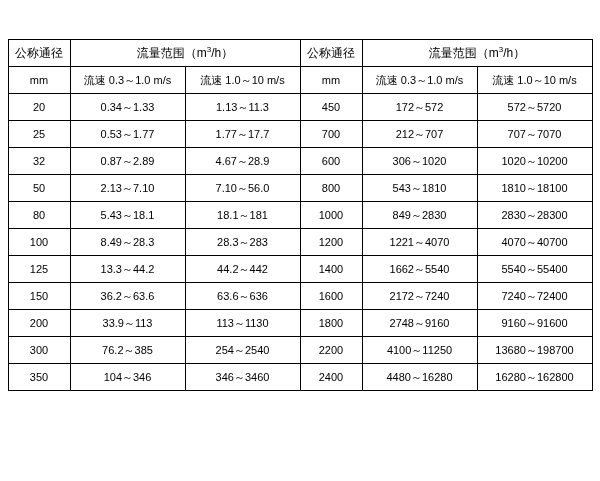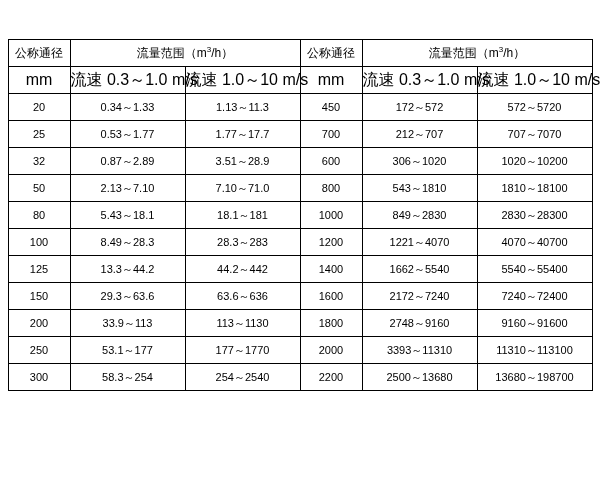--- a/index.html
+++ b/index.html
@@ -37,21 +37,21 @@
     height: 26px;
     font-weight: normal;
     white-space: nowrap;
   }
   .hdr-main td {
     height: 30px;
     font-size: 12px;
   }
   .hdr-sub td {
     height: 26px;
-    font-size: 16px;
+    font-size: 11px;
   }
   .unit {
     font-size: 11px;
   }
   .sup {
     font-size: 8px;
     vertical-align: super;
   }
   
   col.dn { width: 62px; }
@@ -109,29 +109,29 @@
         <td class="num">25</td>
         <td class="num">0.53～1.77</td>
         <td class="num">1.77～17.7</td>
         <td class="num">700</td>
         <td class="num">212～707</td>
         <td class="num">707～7070</td>
       </tr>
       <tr>
         <td class="num">32</td>
         <td class="num">0.87～2.89</td>
-        <td class="num">3.51～28.9</td>
+        <td class="num">4.67～28.9</td>
         <td class="num">600</td>
         <td class="num">306～1020</td>
         <td class="num">1020～10200</td>
       </tr>
       <tr>
         <td class="num">50</td>
         <td class="num">2.13～7.10</td>
-        <td class="num">7.10～71.0</td>
+        <td class="num">7.10～56.0</td>
         <td class="num">800</td>
         <td class="num">543～1810</td>
         <td class="num">1810～18100</td>
       </tr>
       <tr>
         <td class="num">80</td>
         <td class="num">5.43～18.1</td>
         <td class="num">18.1～181</td>
         <td class="num">1000</td>
         <td class="num">849～2830</td>
@@ -148,45 +148,45 @@
       <tr class="thickline">
         <td class="num">125</td>
         <td class="num">13.3～44.2</td>
         <td class="num">44.2～442</td>
         <td class="num">1400</td>
         <td class="num">1662～5540</td>
         <td class="num">5540～55400</td>
       </tr>
       <tr>
         <td class="num">150</td>
-        <td class="num">29.3～63.6</td>
+        <td class="num">36.2～63.6</td>
         <td class="num">63.6～636</td>
         <td class="num">1600</td>
         <td class="num">2172～7240</td>
         <td class="num">7240～72400</td>
       </tr>
       <tr>
         <td class="num">200</td>
         <td class="num">33.9～113</td>
         <td class="num">113～1130</td>
         <td class="num">1800</td>
         <td class="num">2748～9160</td>
         <td class="num">9160～91600</td>
       </tr>
       <tr>
-        <td class="num">250</td>
-        <td class="num">53.1～177</td>
-        <td class="num">177～1770</td>
-        <td class="num">2000</td>
-        <td class="num">3393～11310</td>
-        <td class="num">11310～113100</td>
+        <td class="num">300</td>
+        <td class="num">76.2～385</td>
+        <td class="num">254～2540</td>
+        <td class="num">2200</td>
+        <td class="num">4100～11250</td>
+        <td class="num">13680～198700</td>
       </tr>
       <tr>
-        <td class="num">300</td>
-        <td class="num">58.3～254</td>
-        <td class="num">254～2540</td>
-        <td class="num">2200</td>
-        <td class="num">2500～13680</td>
-        <td class="num">13680～198700</td>
+        <td class="num">350</td>
+        <td class="num">104～346</td>
+        <td class="num">346～3460</td>
+        <td class="num">2400</td>
+        <td class="num">4480～16280</td>
+        <td class="num">16280～162800</td>
       </tr>
     </tbody>
   </table>
 </div>
 
 </body></html>

